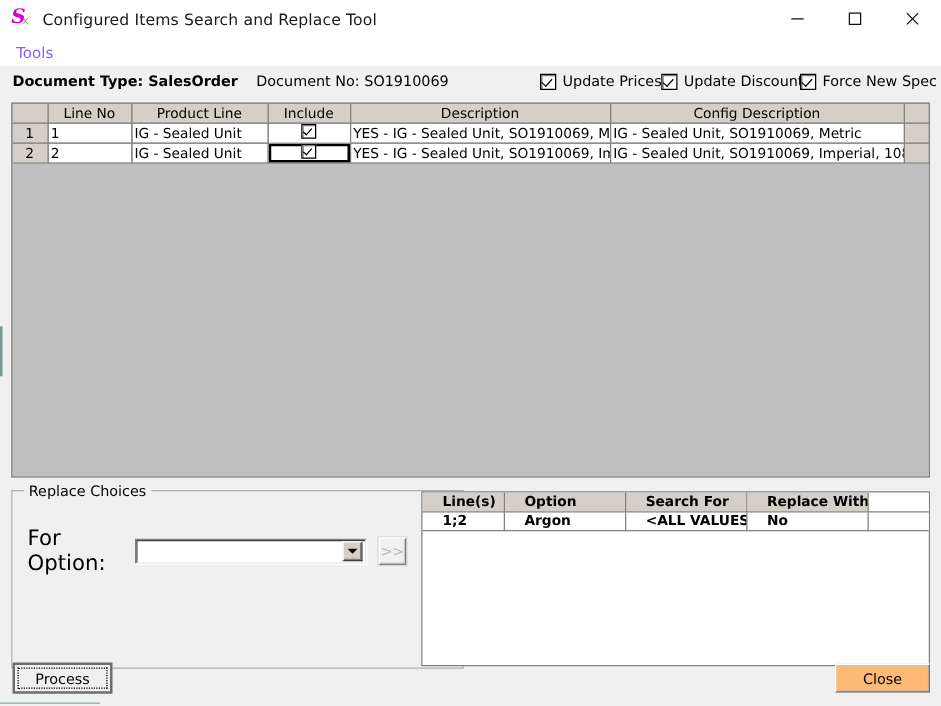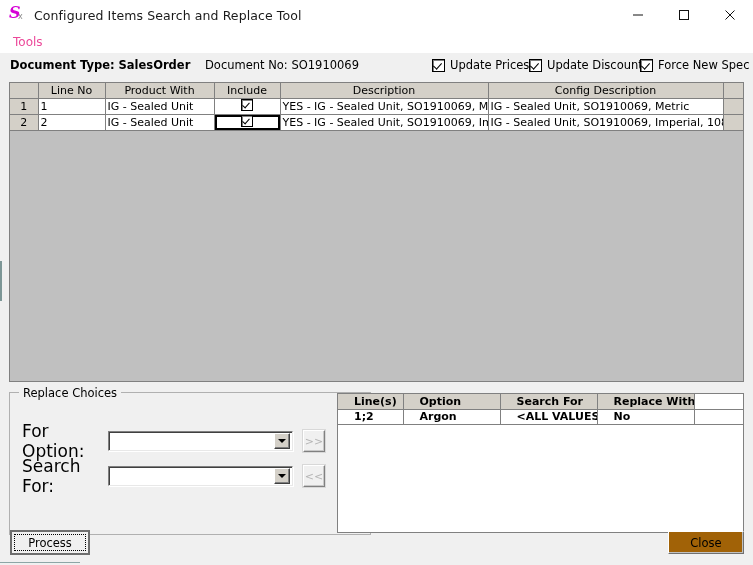--- a/index.html
+++ b/index.html
@@ -82,21 +82,21 @@
   .menubar {
     height: 22px;
     background: #ffffff;
     display: flex;
     align-items: center;
     padding-left: 9px;
     border-bottom: 1px solid #e8e8e8;
   }
   .menu-item {
     font-size: 12px;
-    color: #ec4899;
+    color: #8b5cf6;
     padding: 1px 4px;
   }
 
   
   .client {
     position: absolute;
     left: 0;
     top: 53px;
     width: 753px;
     height: 512px;
@@ -365,21 +365,21 @@
   .res-table th { background: #d4d0c8; }
   .res-table td { background: #ffffff; }
   .res-table th.blank, .res-table td.blank {
     background: #ffffff;
     border-right: none;
   }
 
   
   .btn {
     position: absolute;
-    background: #a16207;
+    background: #fdba74;
     border: 1px solid #ffffff;
     border-right-color: #707070;
     border-bottom-color: #707070;
     box-shadow: inset -1px -1px 0 #c0c0c0;
     display: flex;
     align-items: center;
     justify-content: center;
     font-size: 11.5px;
     box-sizing: border-box;
   }
@@ -478,21 +478,21 @@
           <col style="width:109px">
         <col style="width:66px">
           <col style="width:208px">
           <col style="width:235px">
           <col style="width:20px">
       </colgroup>
       <thead>
         <tr>
           <th class="corner"></th>
           <th>Line No</th>
-          <th>Product With</th>
+          <th>Product Line</th>
           <th>Include</th>
           <th>Description</th>
           <th>Config Description</th>
           <th class="lastcol"></th>
         </tr>
       </thead>
       <tbody>
         <tr>
           <td class="rowhdr">1</td>
           <td>1</td>
@@ -529,30 +529,20 @@
       <span class="field-label">For Option:</span>
       <div class="combo">
         <span class="combo-text"></span>
         <span class="combo-arrow">
             <i></i>
           </span>
       </div>
       <div class="arrow-btn">&gt;&gt;</div>
     </div>
 
-    <div class="field-row" style="top:63px;">
-      <span class="field-label">Search For:</span>
-      <div class="combo">
-        <span class="combo-text"></span>
-        <span class="combo-arrow">
-            <i></i>
-          </span>
-      </div>
-      <div class="arrow-btn">&lt;&lt;</div>
-    </div>
 
   </div>
 
   <div class="resgrid">
     <table class="res-table">
       <colgroup>
         <col style="width:65px">
           <col style="width:97px">
           <col style="width:97px">
           <col style="width:97px">

